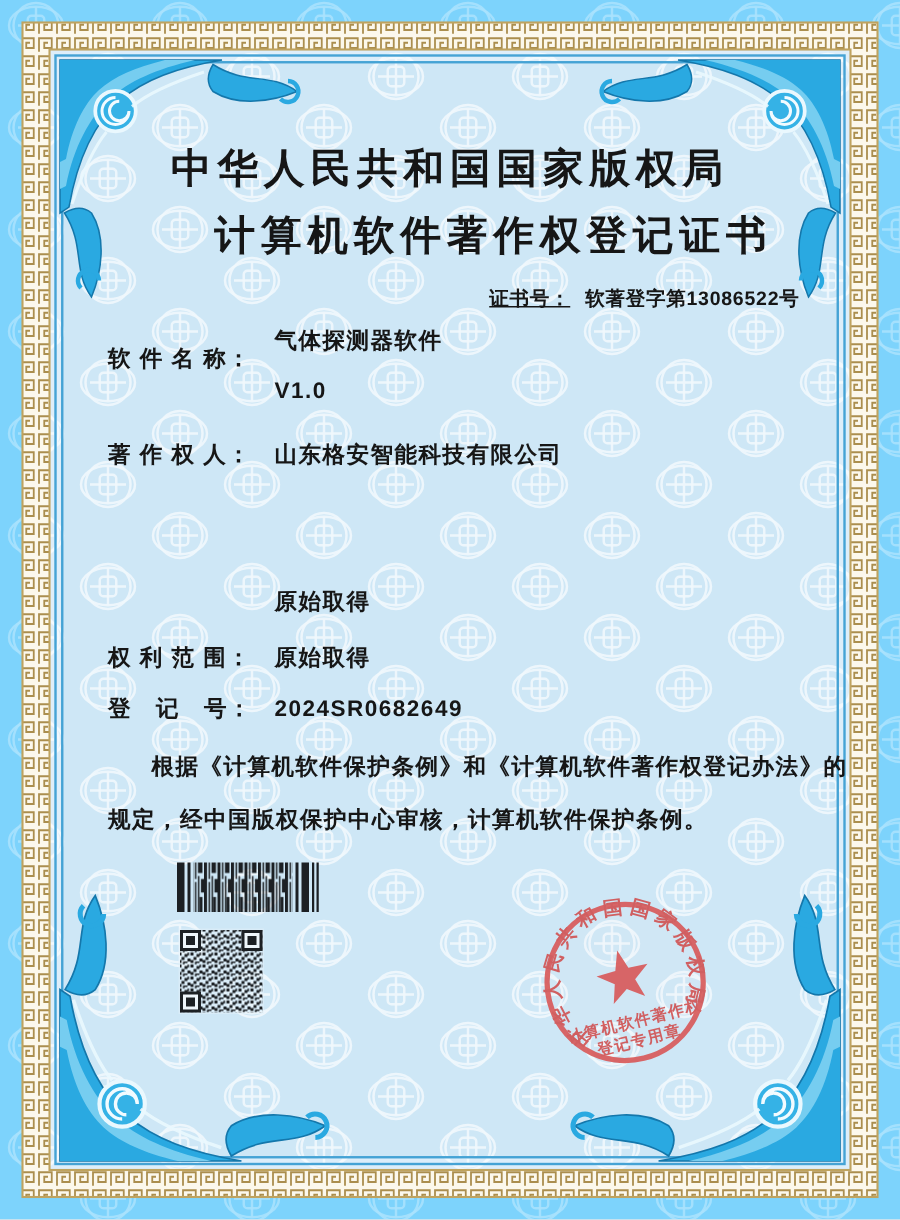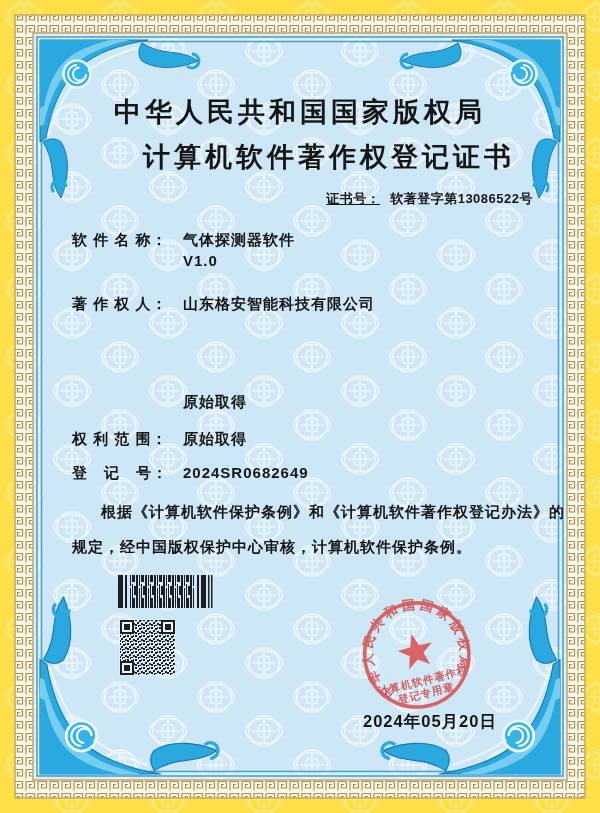--- a/index.html
+++ b/index.html
@@ -1,18 +1,18 @@
 <!DOCTYPE html>
 <html><head>
 <meta charset="utf-8">
 <style>
   html,body{margin:0;padding:0;background:#e8e8e8;}
   .cert{
     position:relative;width:600px;height:813px;margin:0 auto;
-    background:#fde047;overflow:hidden;
+    background:#7dd3fc;overflow:hidden;
     font-family:"Liberation Sans","DejaVu Sans",sans-serif;
     color:#161616;
   }
   .layer{position:absolute;left:0;top:0;}
   .abs{position:absolute;line-height:1.25;white-space:nowrap;}
   .title{width:600px;text-align:center;font-weight:bold;font-size:27px;letter-spacing:4px;}
   .certno{font-size:13px;font-weight:bold;letter-spacing:0.5px;}
   .certno .lbl{margin-right:10px;text-decoration:underline;}
   .field-label{font-size:15px;font-weight:bold;letter-spacing:1px;}
   .field-value{font-size:15px;font-weight:bold;letter-spacing:1px;}
@@ -139,21 +139,21 @@
   </svg>
 
   <div class="abs title" style="top:96px;">中华人民共和国国家版权局</div>
   <div class="abs title" style="top:141px;margin-left:29px;">计算机软件著作权登记证书</div>
 
   <div class="abs certno" style="top:191px;right:67px;">
     <span class="lbl">证书号：</span><span>软著登字第13086522号</span>
   </div>
 
   <div class="abs field-label" style="left:72px;top:231px;">软 件 名 称：</div>
-  <div class="abs field-value" style="left:183px;top:231px;">气体探测器软件</div>
+  <div class="abs field-value" style="left:183px;top:219px;">气体探测器软件</div>
   <div class="abs field-value" style="left:183px;top:252px;">V1.0</div>
 
   <div class="abs field-label" style="left:72px;top:295px;">著 作 权 人：</div>
   <div class="abs field-value" style="left:183px;top:295px;">山东格安智能科技有限公司</div>
 
   <div class="abs field-value" style="left:183px;top:393px;">原始取得</div>
 
   <div class="abs field-label" style="left:72px;top:430px;">权 利 范 围：</div>
   <div class="abs field-value" style="left:183px;top:430px;">原始取得</div>
 
@@ -171,15 +171,14 @@
       </defs>
       <text class="ring-text">
         <textPath href="#sealArc" startOffset="1%">中华人民共和国国家版权局</textPath>
       </text>
       <polygon fill="#d85b5b" points="65,42 69.5,55 82.5,55.4 72,63.5 75.8,76 65,68.5 54.2,76 58,63.5 47.5,55.4 60.5,55"></polygon>
       <text class="seal-line" x="65" y="94">计算机软件著作权</text>
       <text class="seal-line" x="65" y="107">登记专用章</text>
     </g>
   </svg>
 
-  <div class="abs date" style="left:363px;top:711px;">2024年05月20日</div>
 
 </div>
 
 </body></html>

